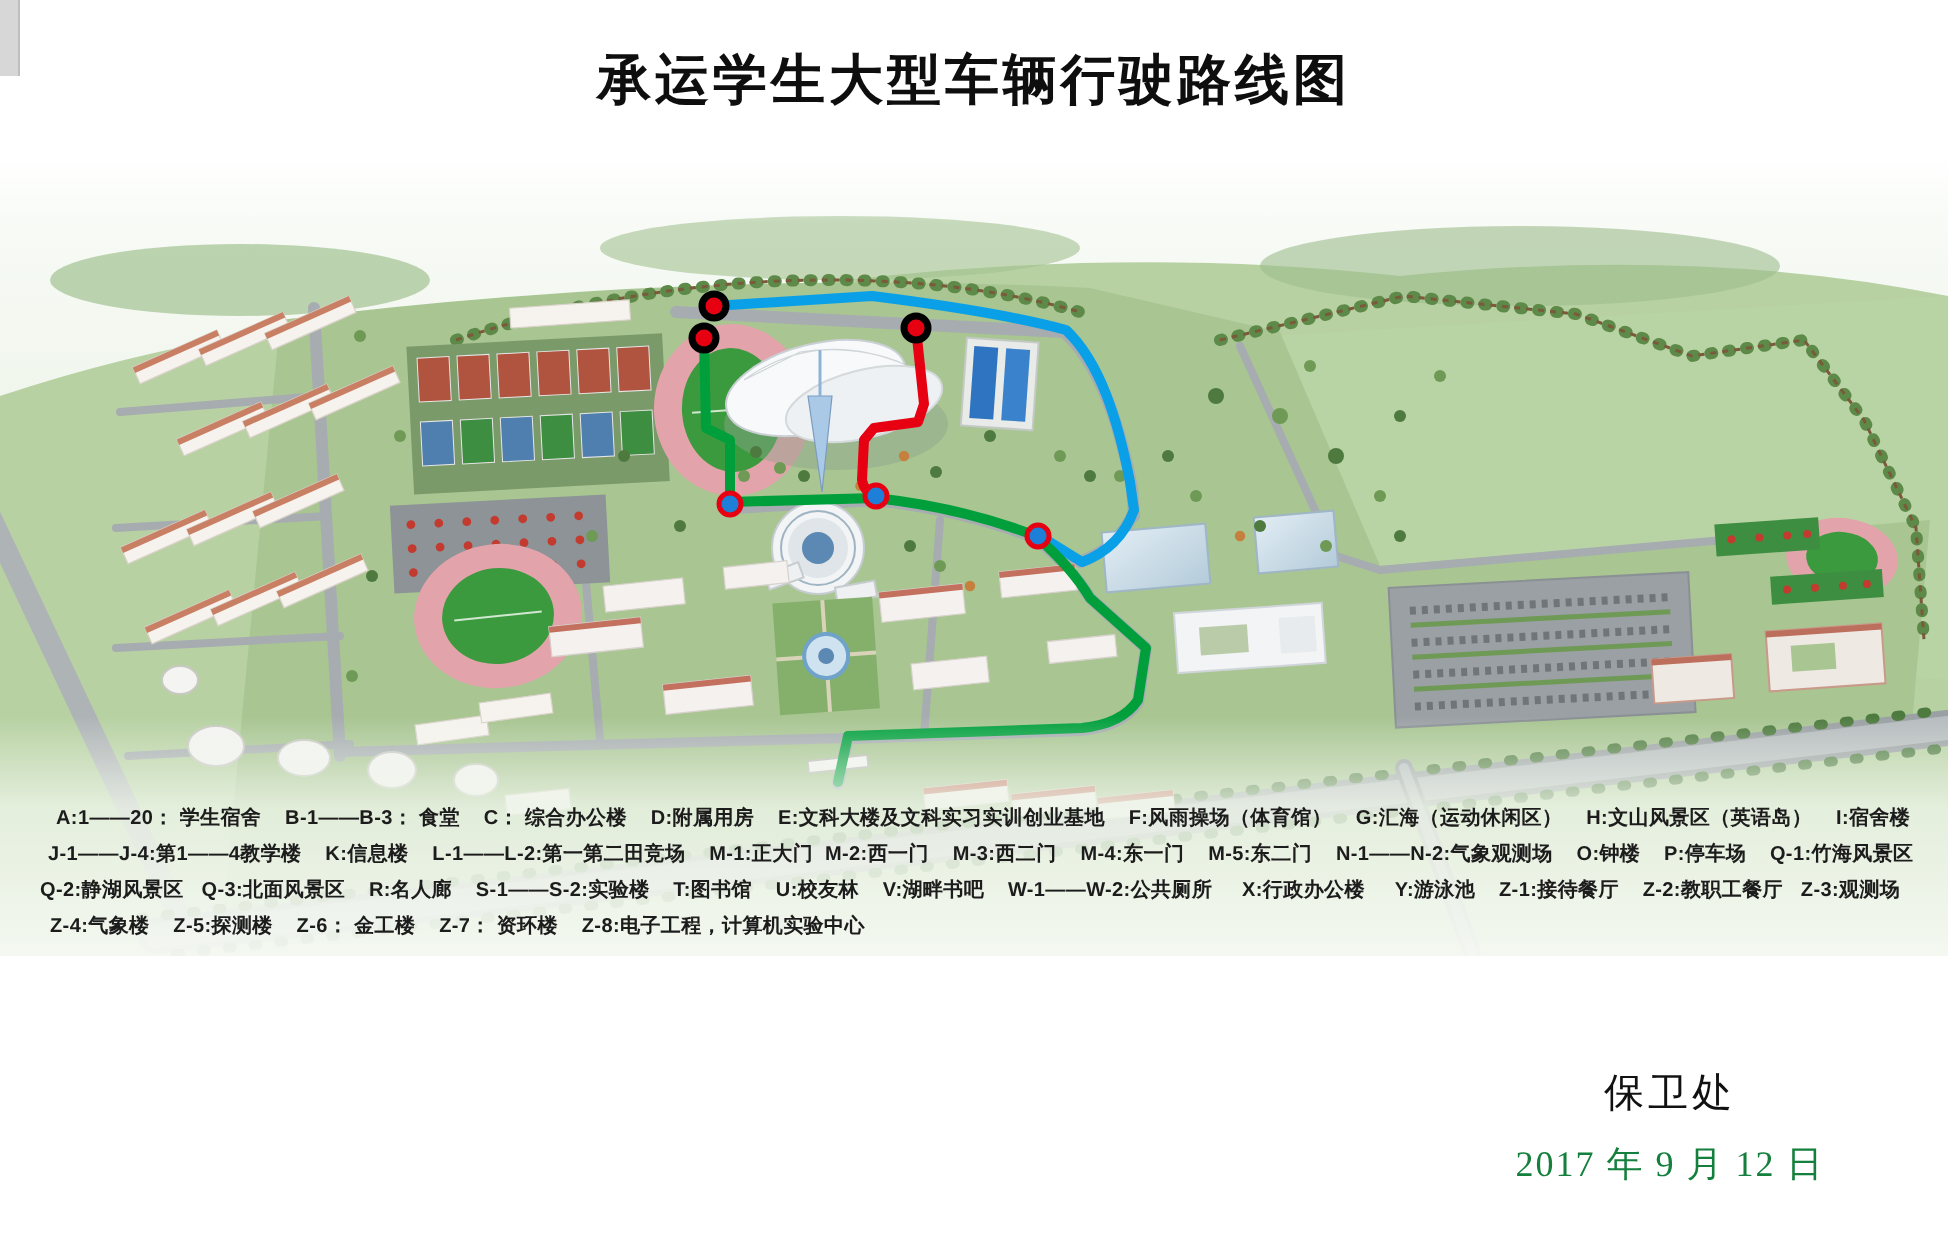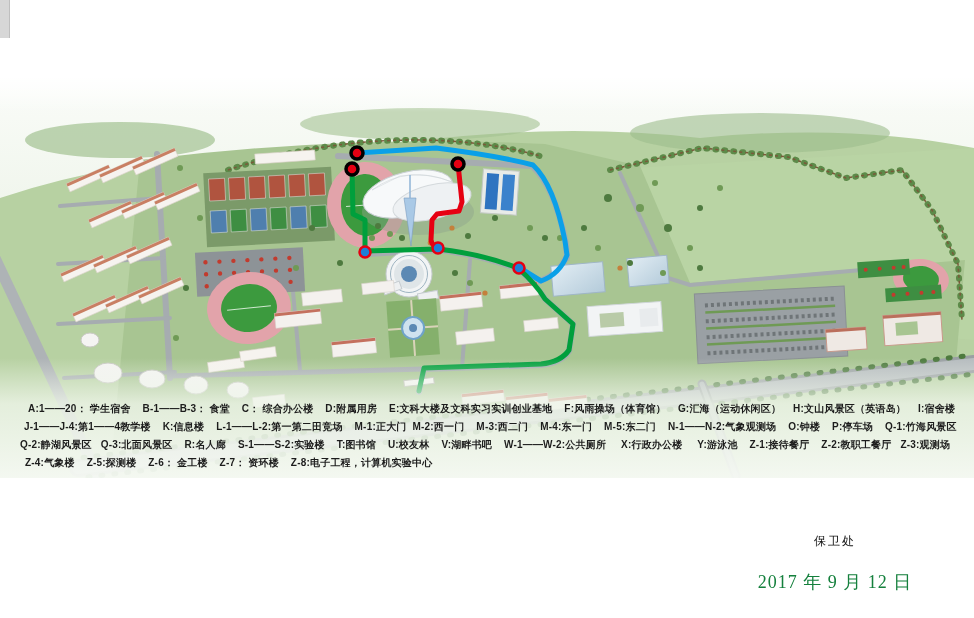--- a/index.html
+++ b/index.html
@@ -10,30 +10,31 @@
          font-family:"Liberation Serif","DejaVu Serif",serif;font-weight:bold;
          font-size:27px;letter-spacing:2px;color:#0e0e0e;}
   .map-wrap{position:absolute;top:78px;left:0;width:974px;height:400px;}
   .legend{position:absolute;left:0;width:974px;white-space:pre;
           font-size:10px;font-weight:bold;color:#1c1c1c;letter-spacing:0.2px;z-index:5;}
   .legend.l1{top:402px;padding-left:28px;}
   .legend.l2{top:420px;padding-left:24px;}
   .legend.l3{top:438px;padding-left:20px;}
   .legend.l4{top:456px;padding-left:25px;}
   .footer-dept{position:absolute;top:533px;left:700px;width:270px;text-align:center;
-         font-family:"Liberation Serif","DejaVu Serif",serif;font-size:12px;color:#111;letter-spacing:2px;}
+         font-family:"Liberation Serif","DejaVu Serif",serif;font-size:20px;color:#111;letter-spacing:2px;}
   .footer-date{position:absolute;top:570px;left:700px;width:270px;text-align:center;
          font-family:"Liberation Serif","DejaVu Serif",serif;font-size:18px;color:#15803d;letter-spacing:1px;}
 </style>
 </head>
 <body>
 
 <div class="page">
   <div class="edge-artifact"></div>
 
+  <div class="title">承运学生大型车辆行驶路线图</div>
 
   <div class="map-wrap">
     <svg width="974" height="400" viewBox="0 0 974 400">
       <defs>
         <linearGradient id="fog" x1="0" y1="0" x2="0" y2="1">
           <stop offset="0%" stop-color="#fafcf9"></stop>
           <stop offset="55%" stop-color="#e9f1e3"></stop>
           <stop offset="100%" stop-color="#cfe0c2"></stop>
         </linearGradient>
         <linearGradient id="topFade" x1="0" y1="0" x2="0" y2="1">

